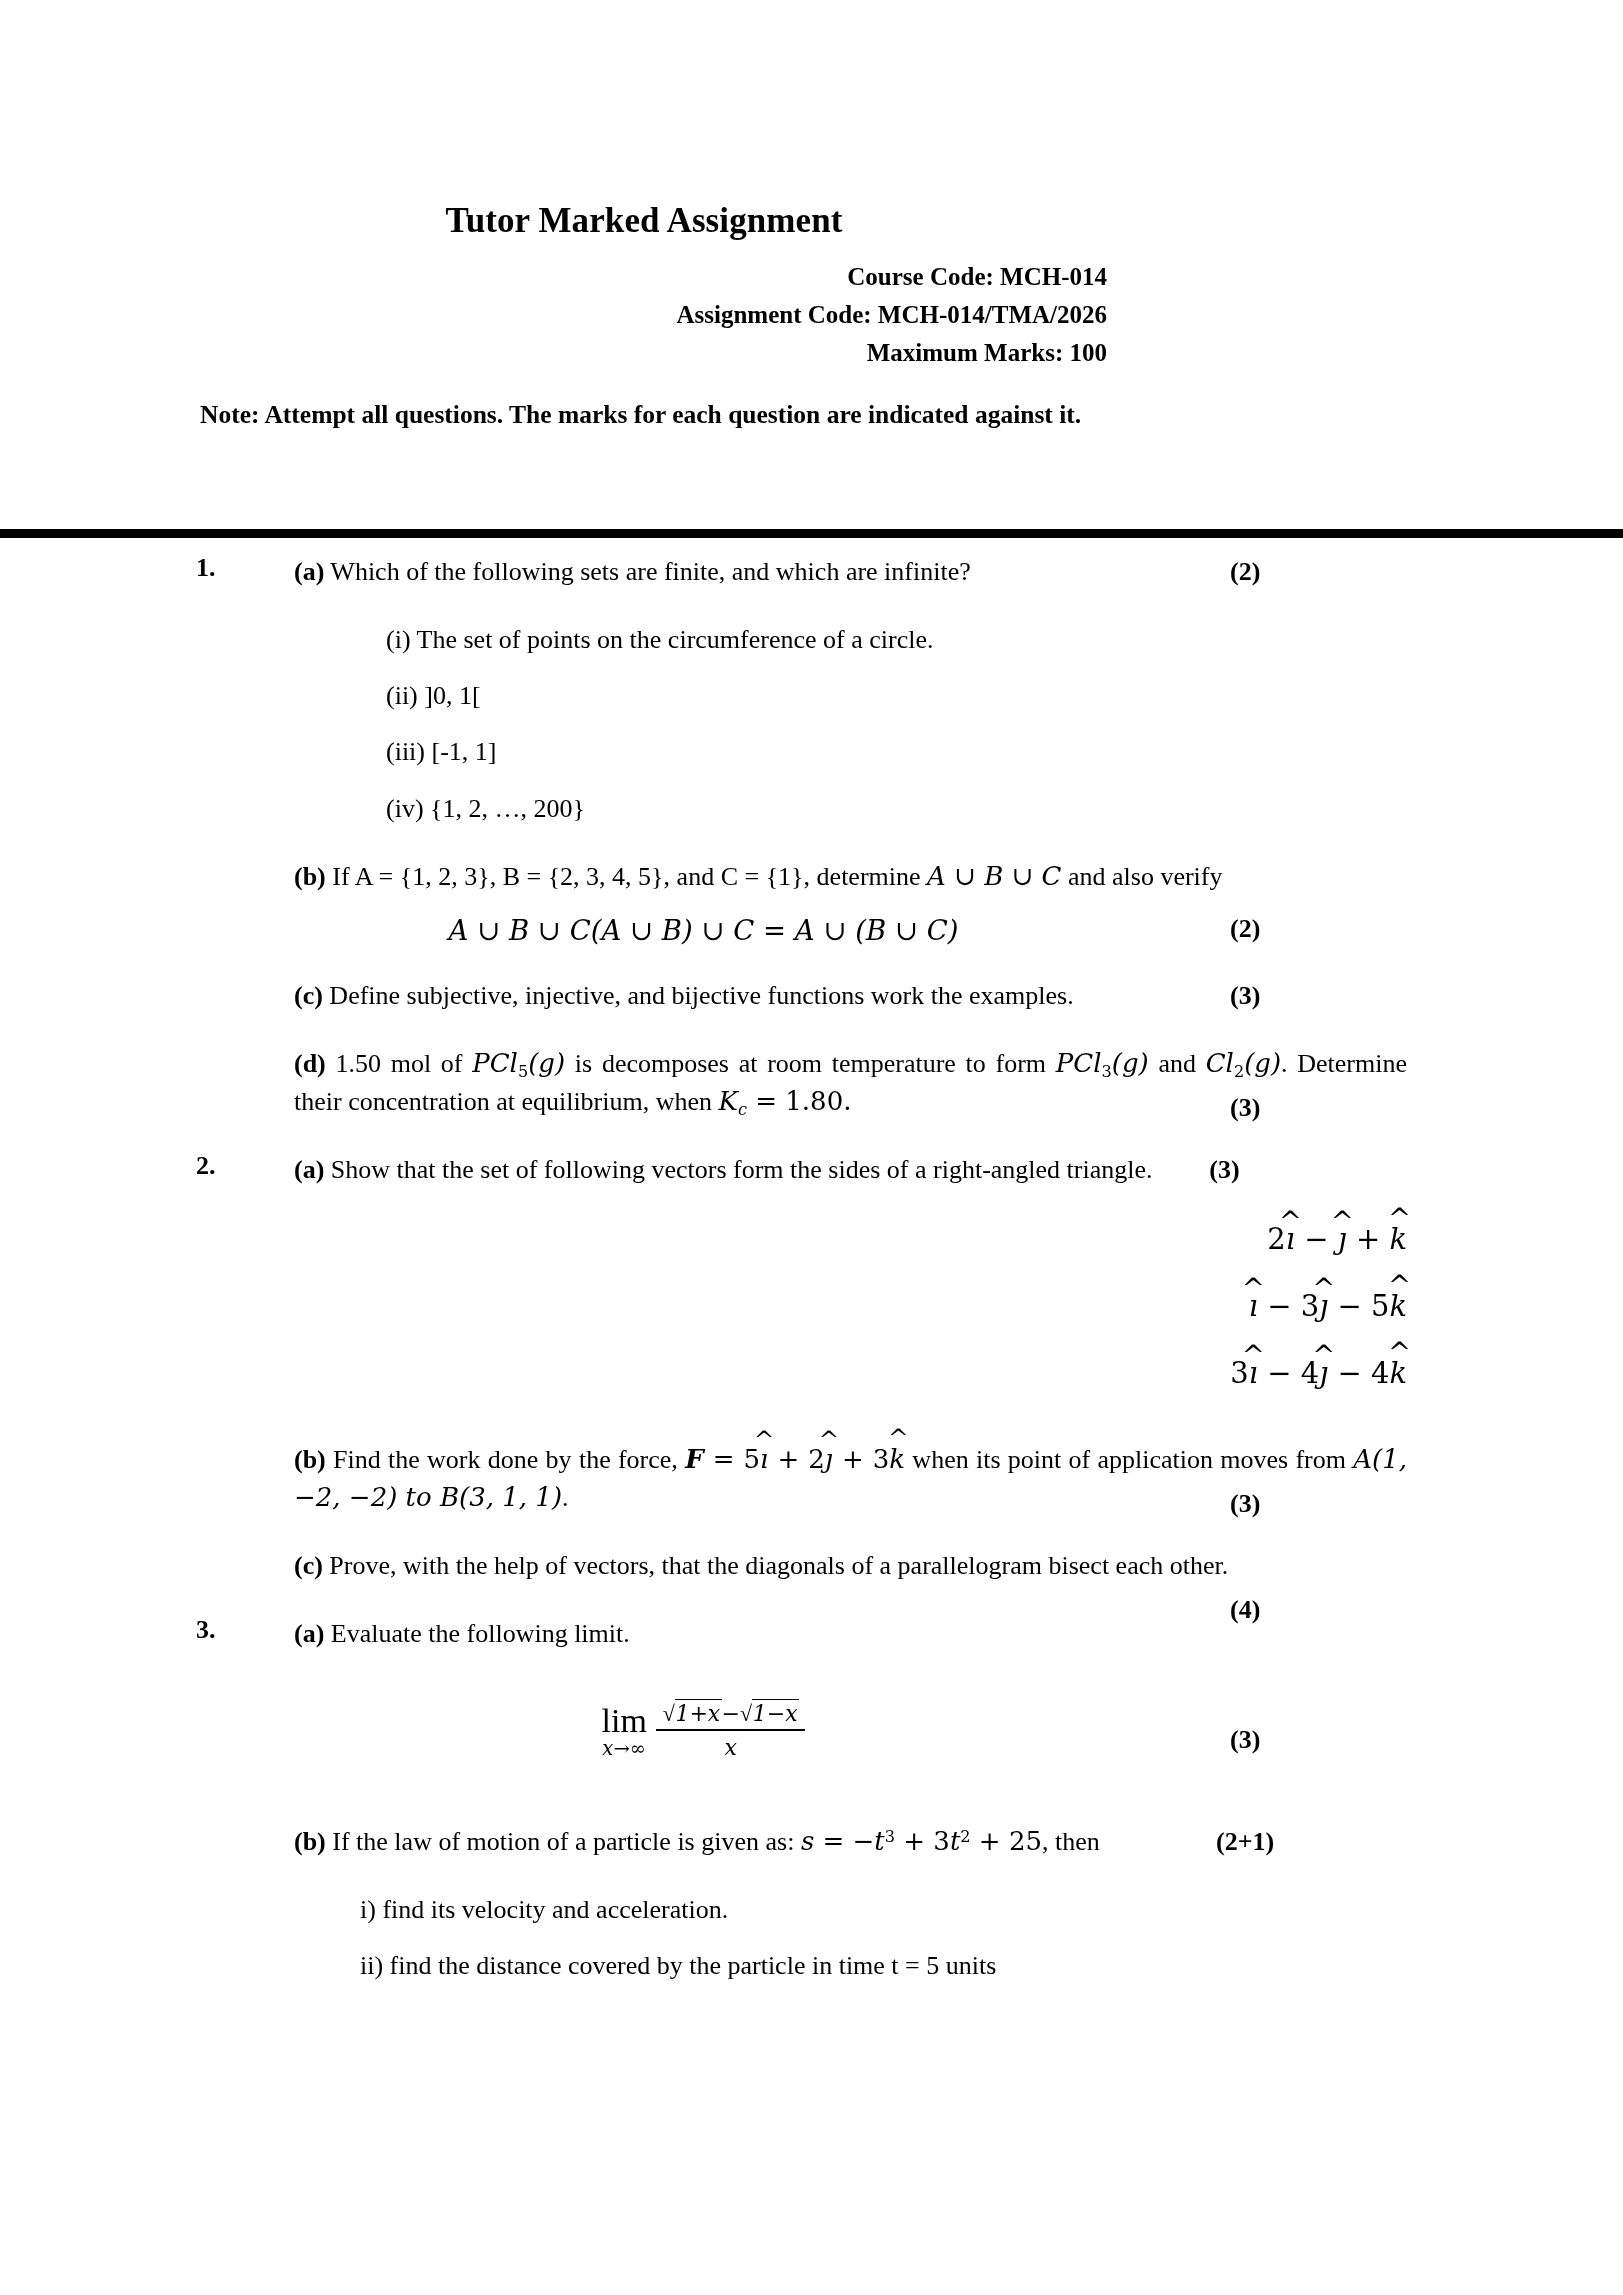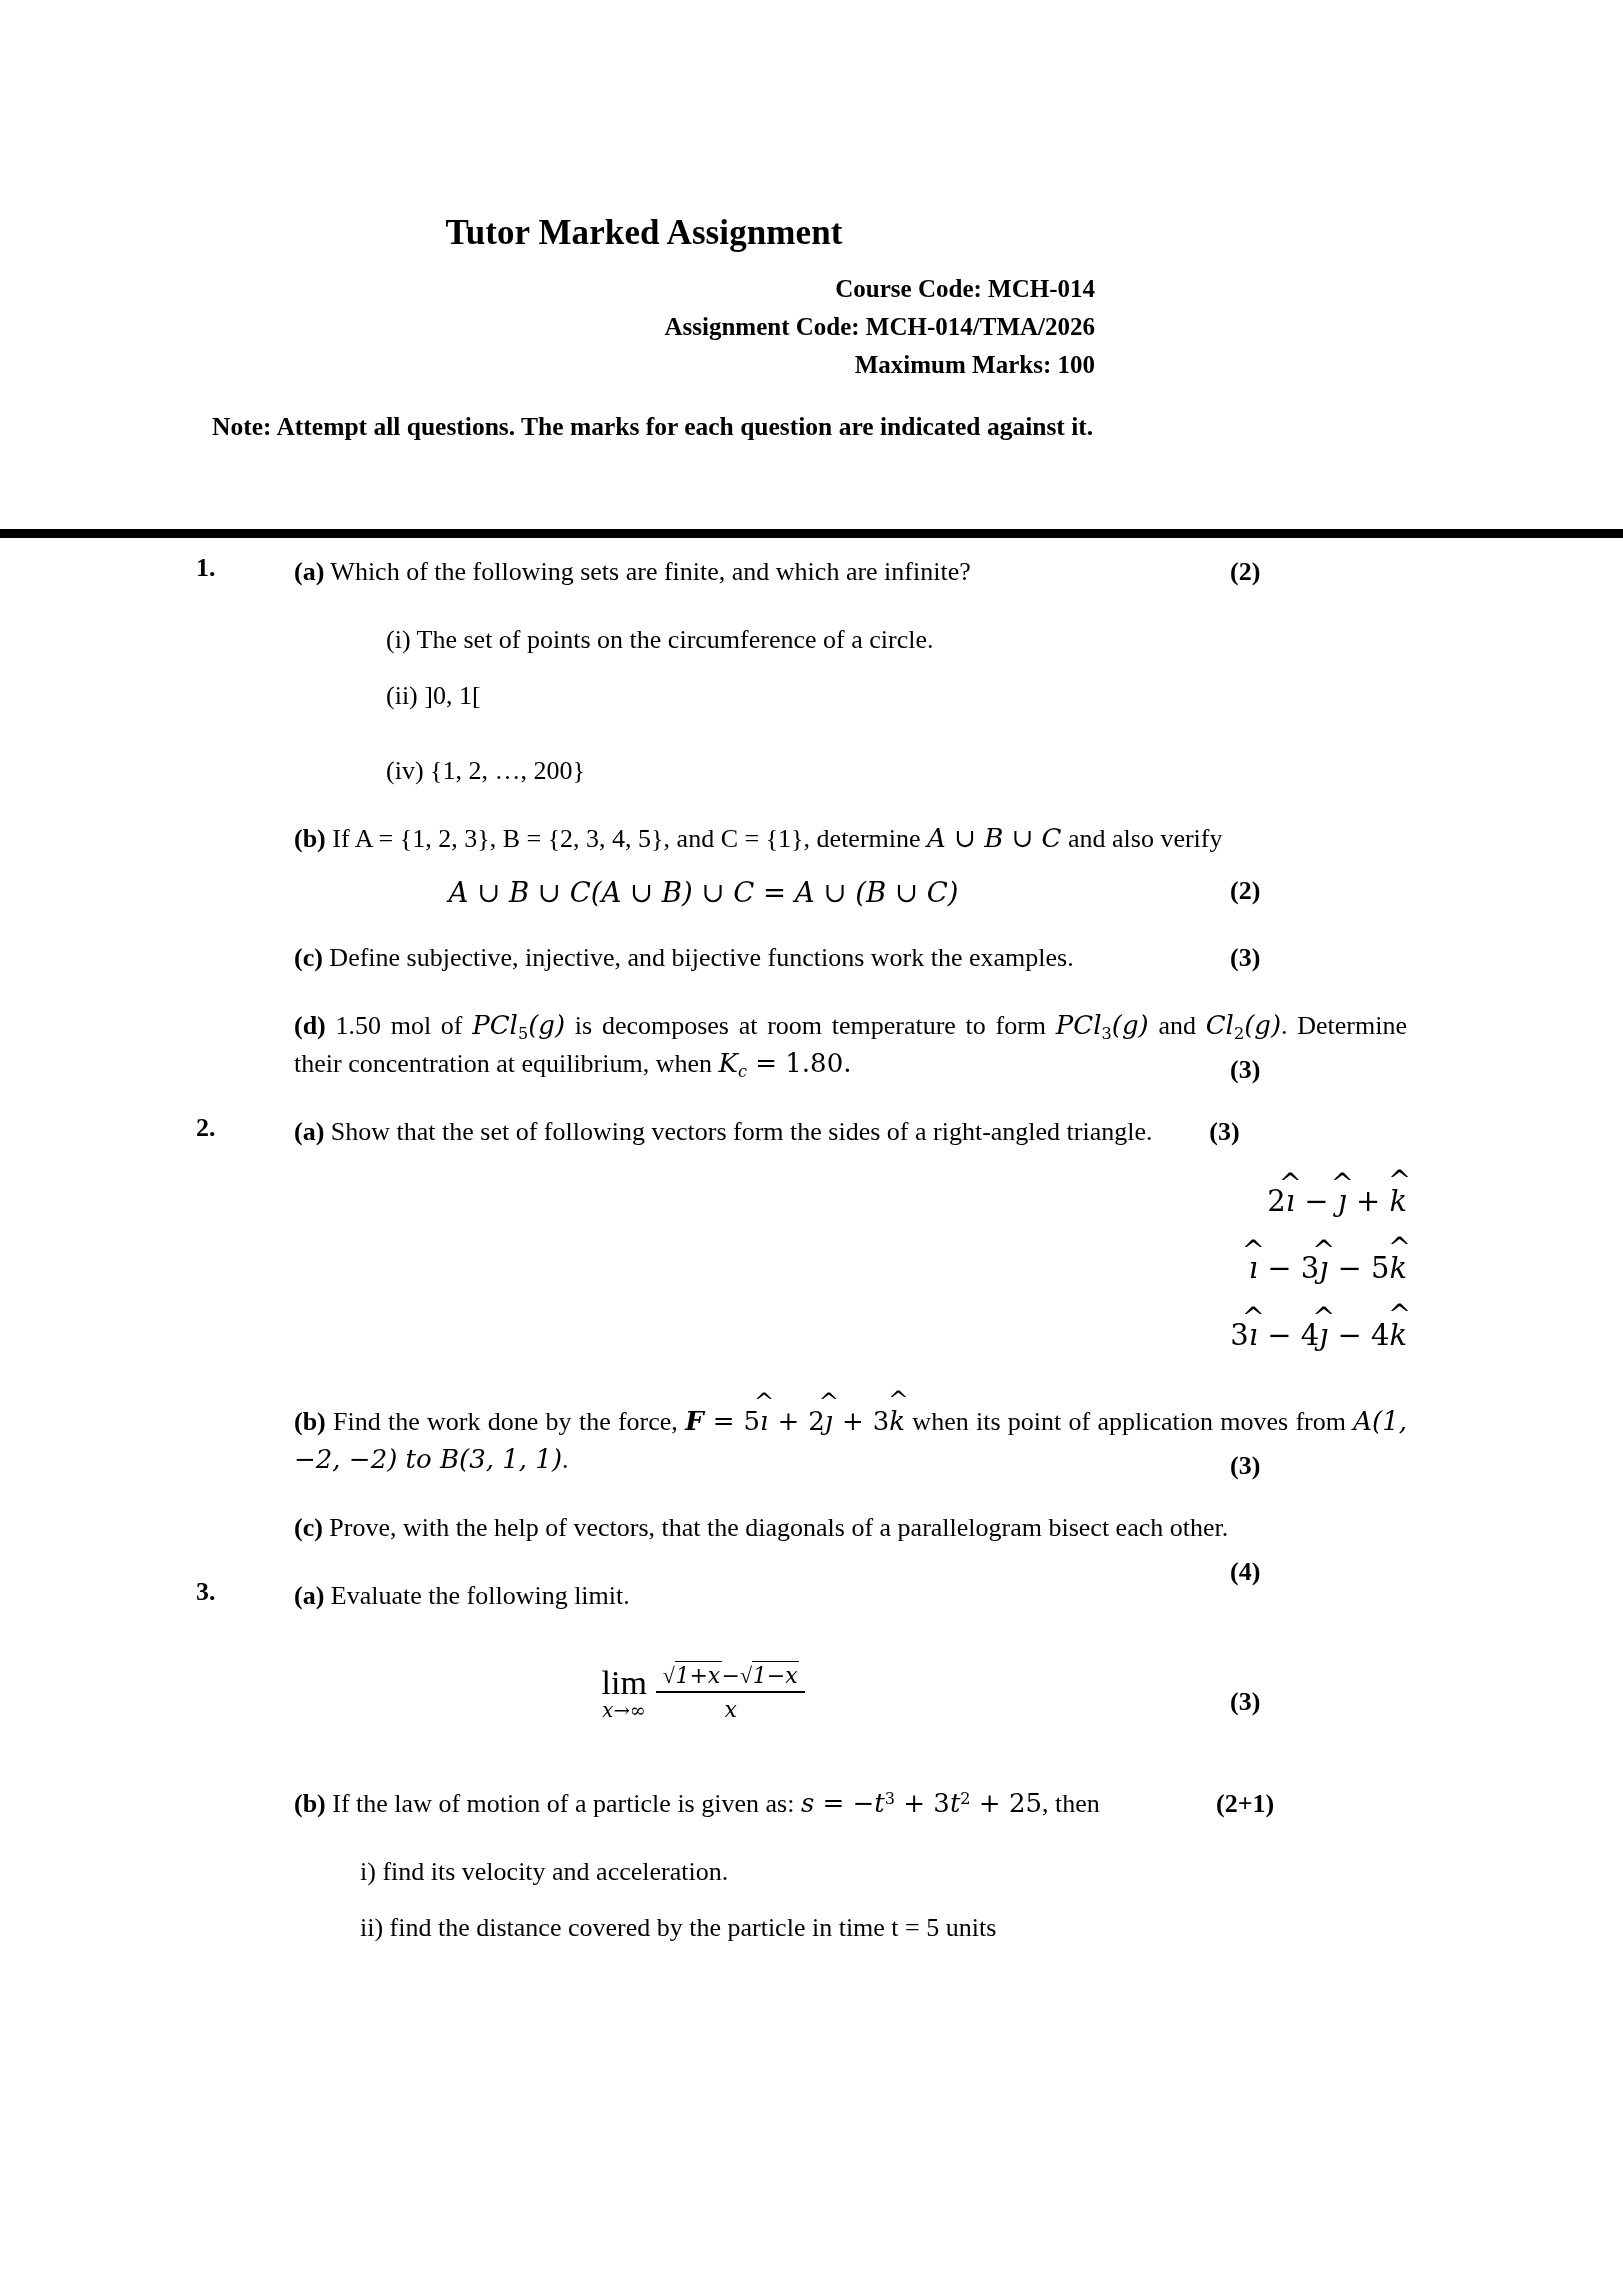--- a/index.html
+++ b/index.html
@@ -14,21 +14,21 @@
     color: #000000;
     position: relative;
     overflow: hidden;
   }
 
   .page {
     position: relative;
     width: 1288px;
     height: 2295px;
     box-sizing: border-box;
-    padding: 16px;
+    padding: 4px;
   }
 
   
   .header {
     padding-top: 196px;
   }
   .title-line1 {
     text-align: center;
     font-size: 35px;
     font-weight: bold;
@@ -265,20 +265,21 @@
       <div class="part nojustify">
         <span class="lbl">(a)</span><span> Which of the following sets are finite, and which are infinite?</span>
         <span class="marks">(2)</span>
       </div>
 
       <div class="spacer-md"></div>
       <div class="sub">(i) The set of points on the circumference of a circle.</div>
       <div class="spacer-sm"></div>
       <div class="sub">(ii) ]0, 1[</div>
       <div class="spacer-sm"></div>
+      <div class="sub">(iii) [-1, 1]</div>
       <div class="spacer-sm"></div>
       <div class="sub">(iv) {1, 2, …, 200}</div>
 
       <div class="spacer-md"></div>
 
       <div class="part nojustify">
         <span class="lbl">(b)</span><span> If A = {1, 2, 3}, B = {2, 3, 4, 5}, and C = {1}, determine </span><span class="mi">A ∪ B ∪ C</span><span> and also verify</span>
       </div>
 
       <div class="spacer-sm"></div>

